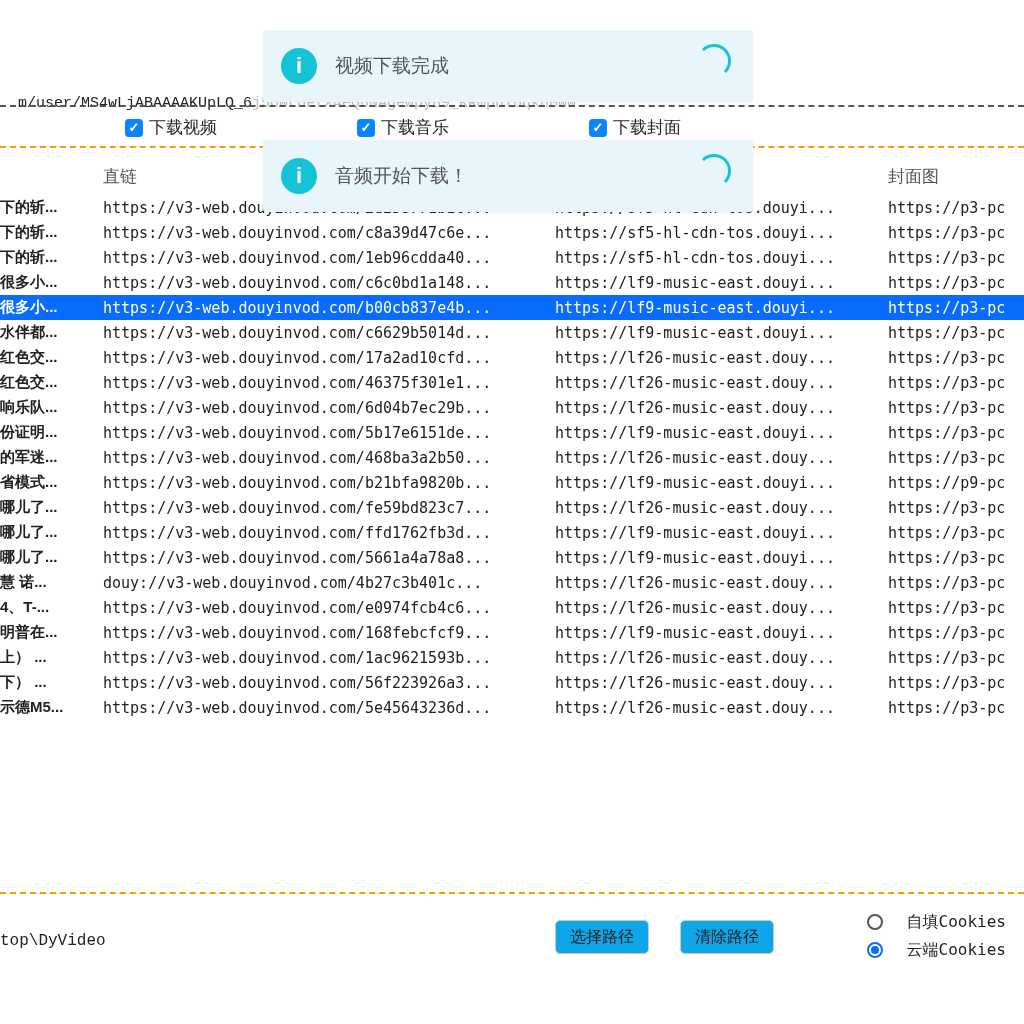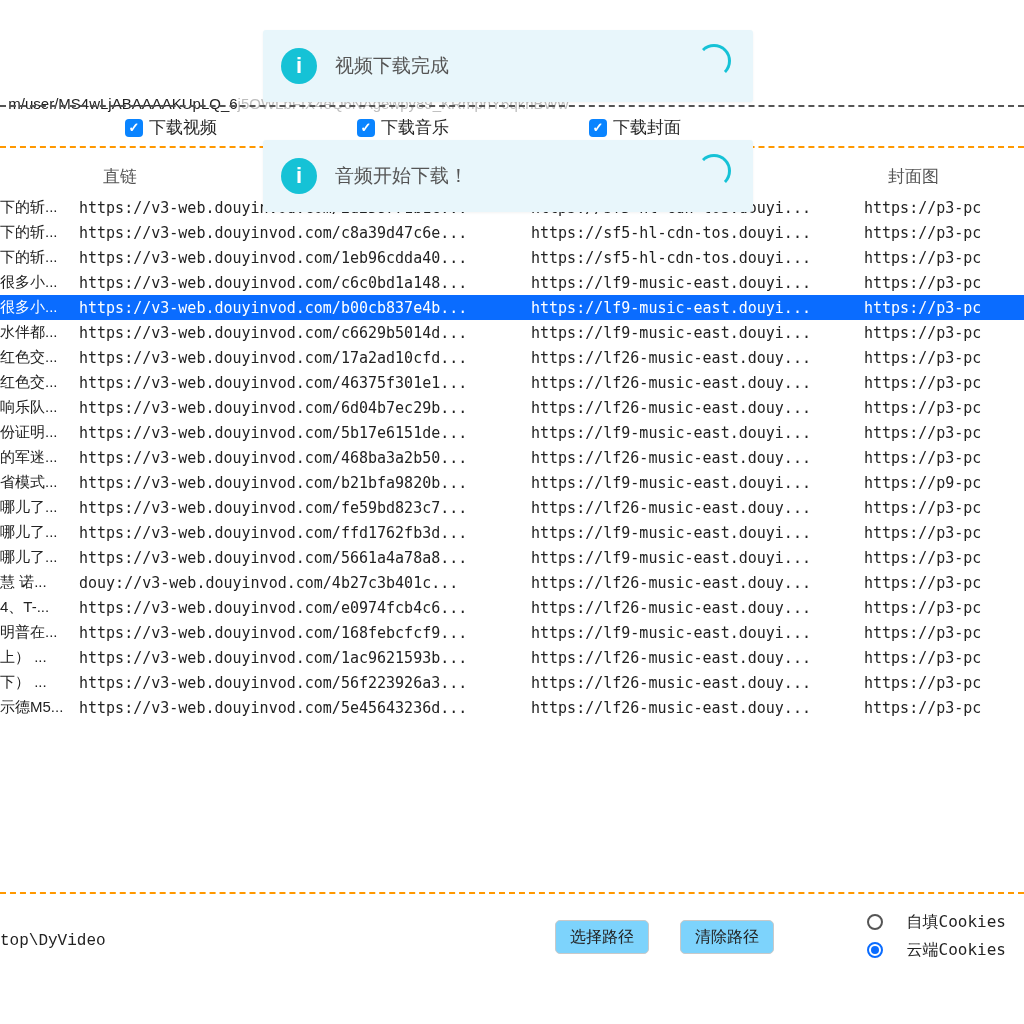--- a/index.html
+++ b/index.html
@@ -1,39 +1,39 @@
 <!DOCTYPE html>
 <html><head>
 <meta charset="utf-8">
 <style>
   * { box-sizing: border-box; margin: 0; padding: 0; }
   body { font-family: "Microsoft YaHei", "SimSun", Arial, sans-serif; font-size: 15px; background: #fff; width: 1024px; height: 1024px; overflow: hidden; position: relative; }
-  .url-row { position: absolute; top: 78px; left: 0; width: 100%; font-family: Liberation Sans, sans-serif; font-size: 15px; color: #222; white-space: pre; }
+  .url-row { position: absolute; top: 78px; left: 0; width: 100%; font-family: Liberation Mono, monospace; font-size: 15px; color: #222; white-space: pre; }
   .url-gray { color: #bdbdbd; }
   .hr-dashed { position: absolute; left: 0; width: 100%; border: 0; border-top: 2px dashed #555; }
   .hr-dashed-orange { position: absolute; left: 0; width: 100%; border: 0; border-top: 2px dashed #ff9800; }
   .checks { position: absolute; top: 116px; left: 0; width: 100%; display: flex; gap: 140px; padding-left: 125px; font-size: 17px; color: #262626; }
   .check { display: inline-flex; align-items: center; gap: 6px; }
   .check .box { width: 18px; height: 18px; border-radius: 4px; background: #0a84ff; display: inline-flex; align-items: center; justify-content: center; color: #fff; font-size: 13px; font-weight: 700; }
   .toast { position: absolute; left: 263px; width: 490px; height: 72px; background: #e8f6fb; border-radius: 3px; display: flex; align-items: center; padding-left: 18px; gap: 18px; box-shadow: 0 1px 3px rgba(0,0,0,0.05); }
   .toast .ic { width: 36px; height: 36px; border-radius: 50%; background: #15c2d6; color: #fff; font-size: 22px; font-weight: 700; display: flex; align-items: center; justify-content: center; font-family: "Segoe UI",Arial,sans-serif; }
   .toast .txt { font-size: 19px; color: #555; }
   .toast .spin { position: absolute; right: 22px; top: 14px; width: 34px; height: 34px; border: 3px solid transparent; border-top-color: #15c2d6; border-right-color: #15c2d6; border-radius: 50%; }
   .headers { position: absolute; top: 165px; left: 0; width: 100%; display: flex; font-size: 17px; color: #555; }
   .headers .h { text-align: left; }
   .table-wrap { position: absolute; top: 195px; left: 0; width: 100%; }
   .trow { display: flex; height: 25px; align-items: center; font-family: "Consolas","SimSun",monospace; font-size: 15px; color: #222; white-space: pre; overflow: hidden; }
   .trow.sel { background: #0a6cff; color: #fff; }
-  .c0 { width: 79px; padding-left: 0; font-family: "Microsoft YaHei","SimSun",sans-serif; overflow: hidden; }
+  .c0 { width: 103px; padding-left: 0; font-family: "Microsoft YaHei","SimSun",sans-serif; overflow: hidden; font-weight: bold; }
   .c1 { width: 452px; overflow: hidden; }
   .c2 { width: 333px; overflow: hidden; }
   .c3 { flex: 1; overflow: hidden; }
   .bottom { position: absolute; left: 0; bottom: 50px; width: 100%; height: 80px; }
   .path { position: absolute; left: 0; top: 38px; font-family: "Consolas","Courier New",monospace; font-size: 16px; color: #222; }
-  .btn { position: absolute; top: 26px; height: 34px; padding: 0 14px; border: 1px solid #c9c9c9; border-radius: 5px; background: #7dd3fc; font-size: 16px; color: #222; display: inline-flex; align-items: center; }
+  .btn { position: absolute; top: 26px; height: 34px; padding: 0 14px; border: 1px solid #c9c9c9; border-radius: 5px; background: #0ea5e9; font-size: 16px; color: #222; display: inline-flex; align-items: center; }
   .radios { position: absolute; right: 18px; top: 14px; font-size: 16px; color: #222; }
   .radio { display: flex; align-items: center; gap: 24px; height: 28px; font-family: "Consolas","Microsoft YaHei",monospace; }
   .ro { width: 16px; height: 16px; border: 2px solid #555; border-radius: 50%; display: inline-flex; align-items: center; justify-content: center; }
   .ro.on { border-color: #0a6cff; }
   .ro.on::after { content: ""; width: 8px; height: 8px; background: #0a6cff; border-radius: 50%; }
 </style>
 </head>
 <body>
 
 <div class="url-row">

